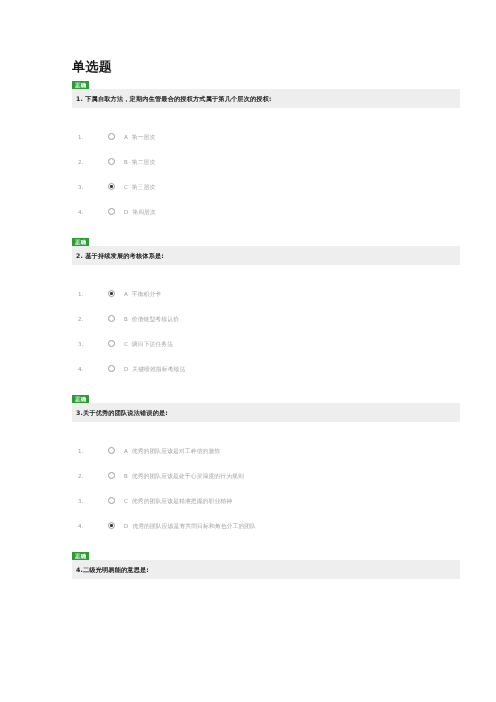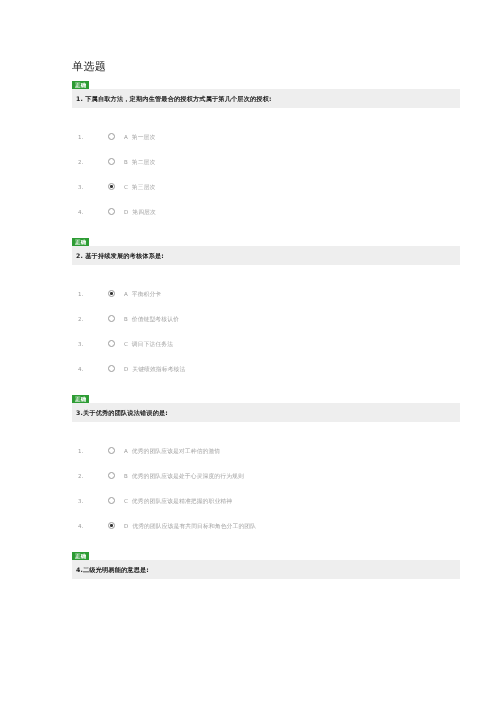--- a/index.html
+++ b/index.html
@@ -15,22 +15,22 @@
   }
   .page {
     position: relative;
     width: 496px;
     height: 702px;
     background: #ffffff;
     box-sizing: border-box;
     padding: 62px 36px 0 72px;
   }
   .section-title {
-    font-size: 11px;
-    font-weight: normal;
+    font-size: 13px;
+    font-weight: bold;
     color: #1a1a1a;
     letter-spacing: 0.4px;
     margin: 0 0 9px 0;
     line-height: 10px;
   }
   .question-block {
     margin-bottom: 0;
   }
   .badge-row {
     line-height: 0;

